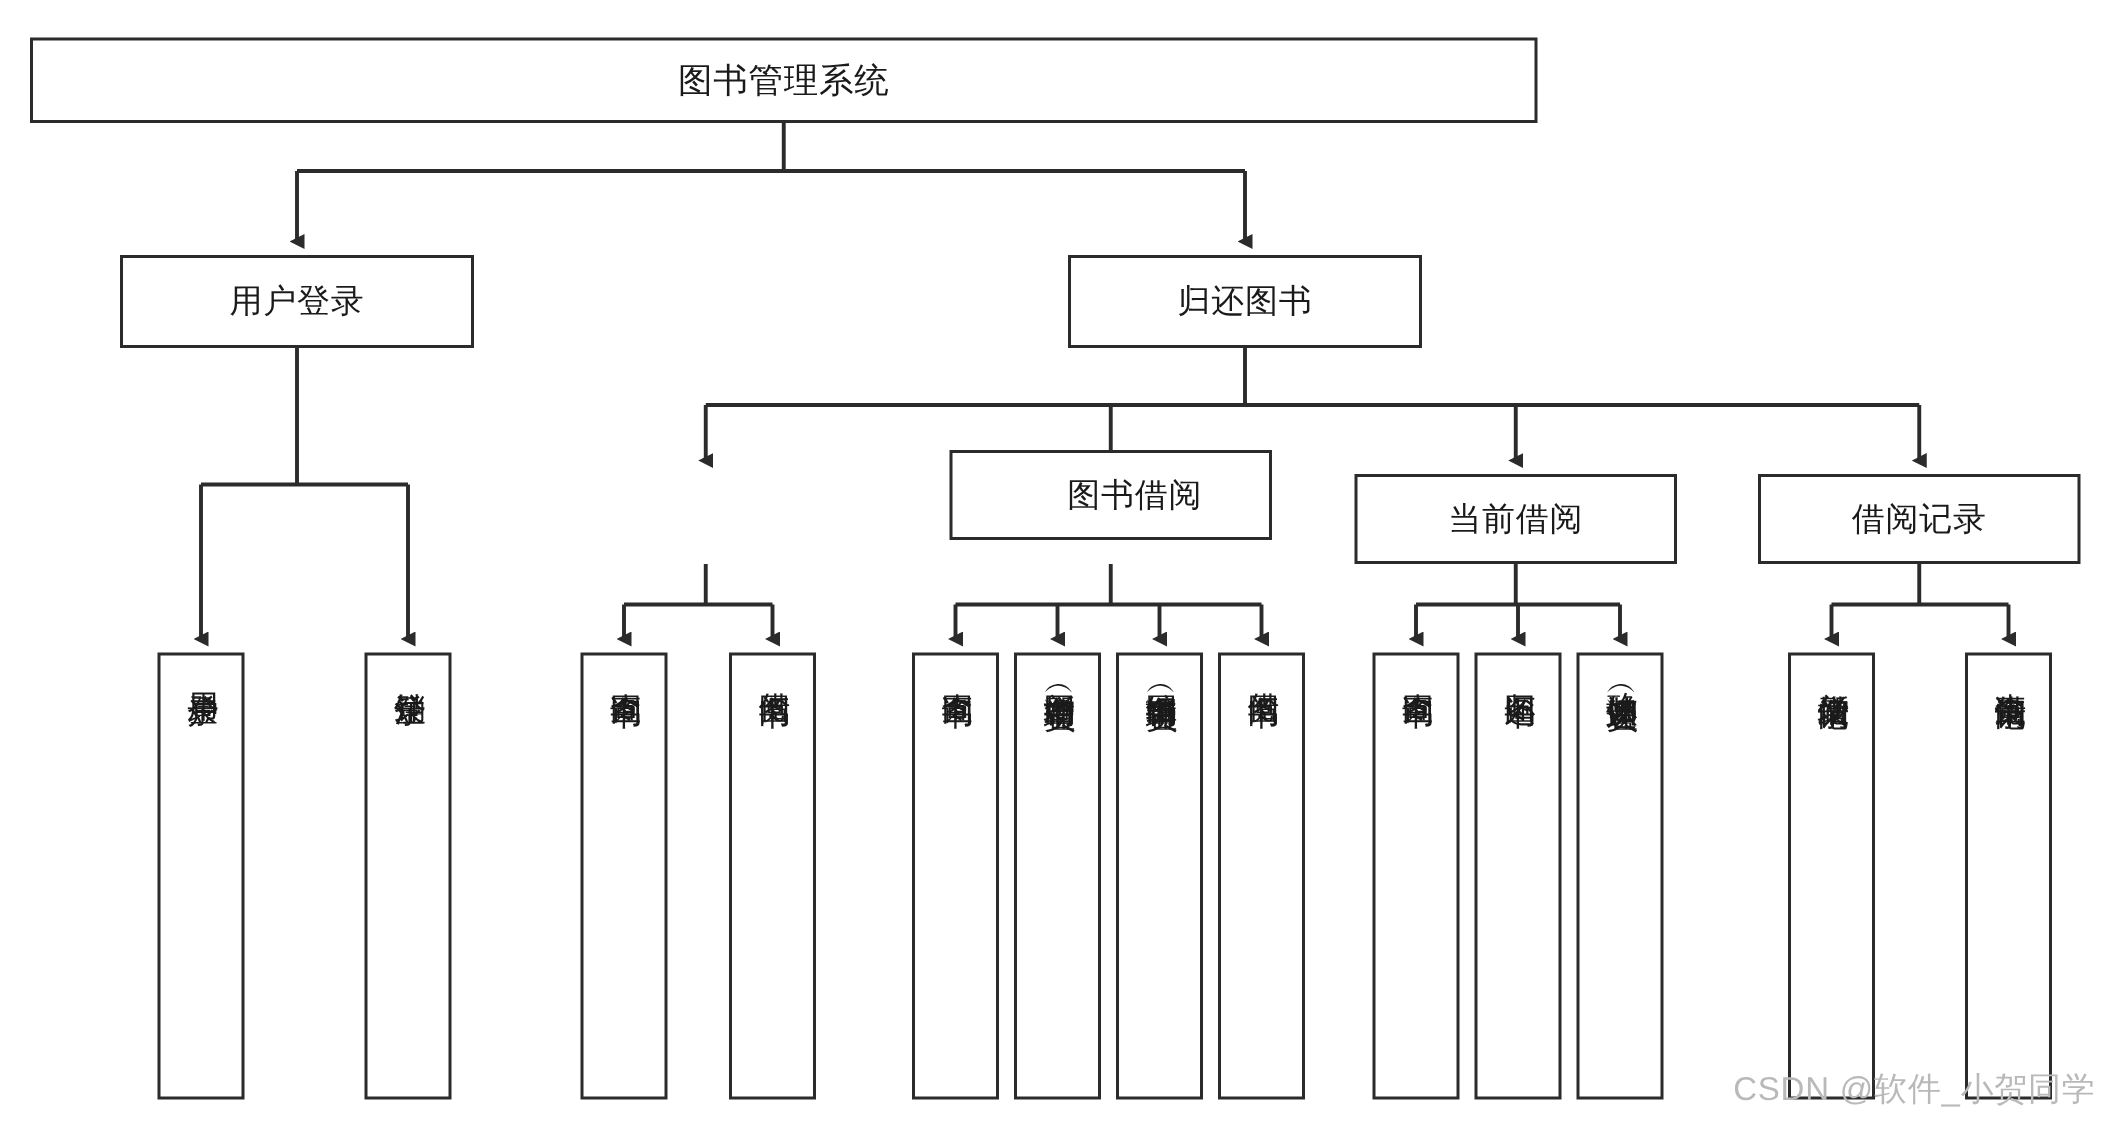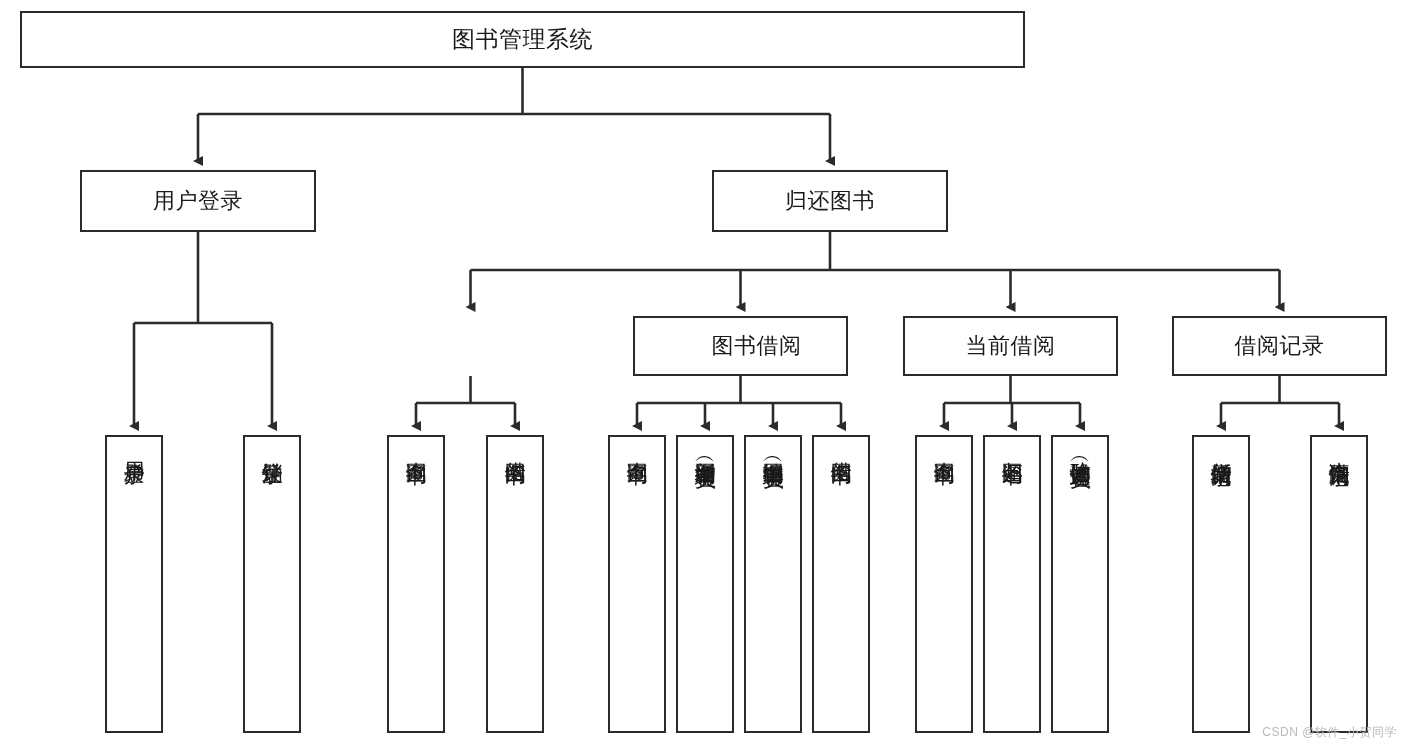--- a/index.html
+++ b/index.html
@@ -60,21 +60,21 @@
     writing-mode: vertical-rl;
     text-orientation: upright;
     line-height: 1.08;
     letter-spacing: 1px;
     white-space: nowrap;
   }
   .watermark {
     position: absolute;
     right: 8px;
     bottom: 6px;
-    font-size: 12px;
+    font-size: 22px;
     color: #b9b9b9;
     letter-spacing: 0.5px;
     white-space: nowrap;
     pointer-events: none;
   }
 </style>
 </head>
 <body>
 
 <div id="diagram-root">
@@ -115,32 +115,32 @@
         <line x1="944" y1="403" x2="944" y2="426" marker-end="url(#arrowhead)"></line>
         <line x1="1012" y1="403" x2="1012" y2="426" marker-end="url(#arrowhead)"></line>
         <line x1="1080" y1="403" x2="1080" y2="426" marker-end="url(#arrowhead)"></line>
         <line x1="1279.5" y1="376" x2="1279.5" y2="403"></line>
         <line x1="1221" y1="403" x2="1339" y2="403"></line>
         <line x1="1221" y1="403" x2="1221" y2="426" marker-end="url(#arrowhead)"></line>
         <line x1="1339" y1="403" x2="1339" y2="426" marker-end="url(#arrowhead)"></line>
       </g>
   </svg>
 
-  <div class="node-box node-h node-root" style="left: 20px; top: 11px; width: 1005px; height: 57px;">
+  <div class="node-box node-h node-root" style="left: 20px; top: 25px; width: 1005px; height: 57px;">
     <span class="node-label">图书管理系统</span>
   </div>
 
   <div class="node-box node-h" style="left: 80px; top: 170px; width: 236px; height: 62px;">
     <span class="node-label">用户登录</span>
   </div>
   <div class="node-box node-h" style="left: 712px; top: 170px; width: 236px; height: 62px;">
     <span class="node-label">归还图书</span>
   </div>
 
-  <div class="node-box node-h" style="left: 633px; top: 316px; width: 215px; height: 60px; padding-left: 32px;">
+  <div class="node-box node-h" style="left: 633px; top: 300px; width: 215px; height: 60px; padding-left: 32px;">
     <span class="node-label">图书借阅</span>
   </div>
   <div class="node-box node-h" style="left: 903px; top: 316px; width: 215px; height: 60px;">
     <span class="node-label">当前借阅</span>
   </div>
   <div class="node-box node-h" style="left: 1172px; top: 316px; width: 215px; height: 60px;">
     <span class="node-label">借阅记录</span>
   </div>
 
   <div class="node-box node-v" style="left: 105px; top: 435px; width: 58px; height: 298px;">

